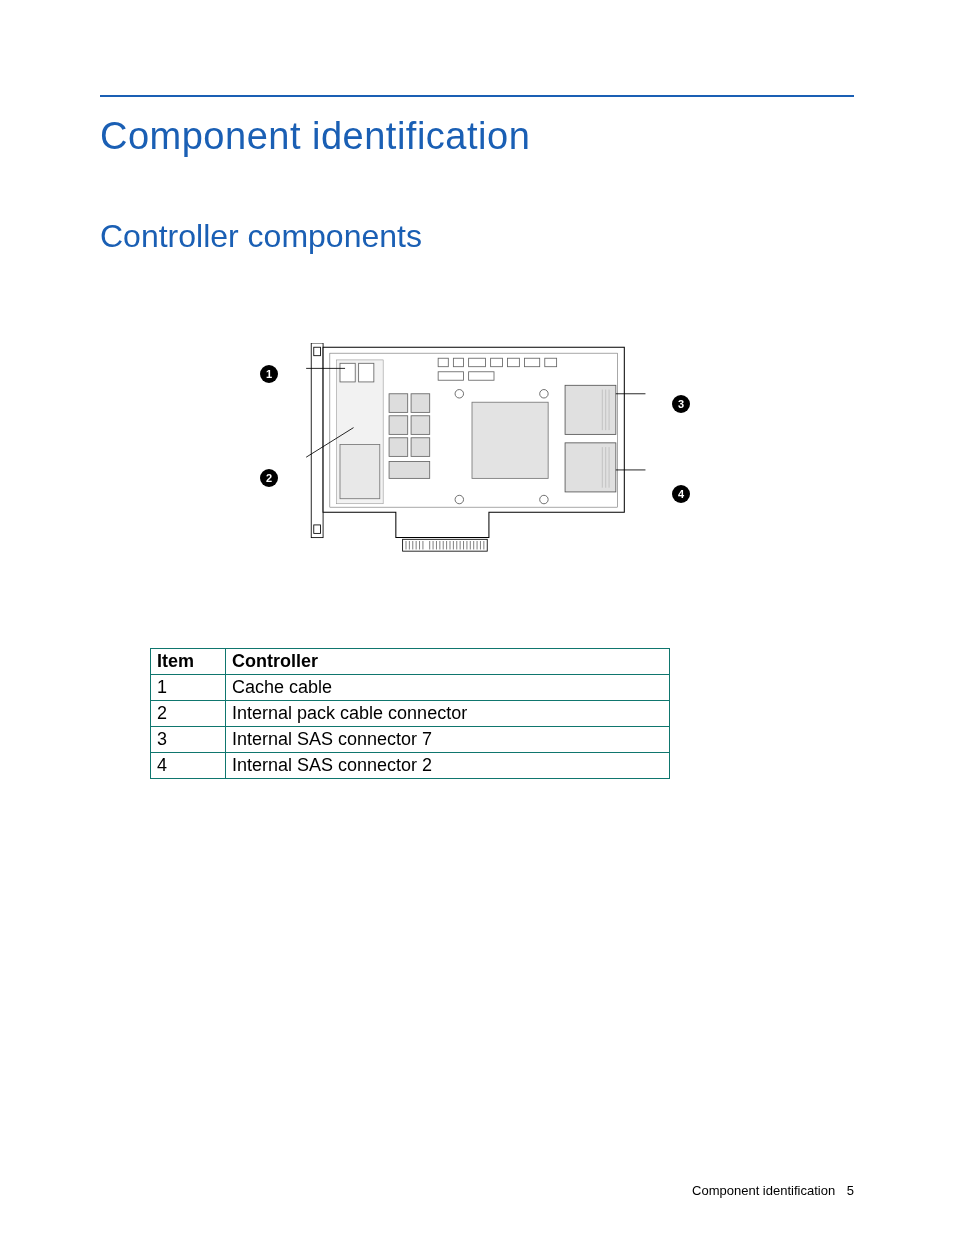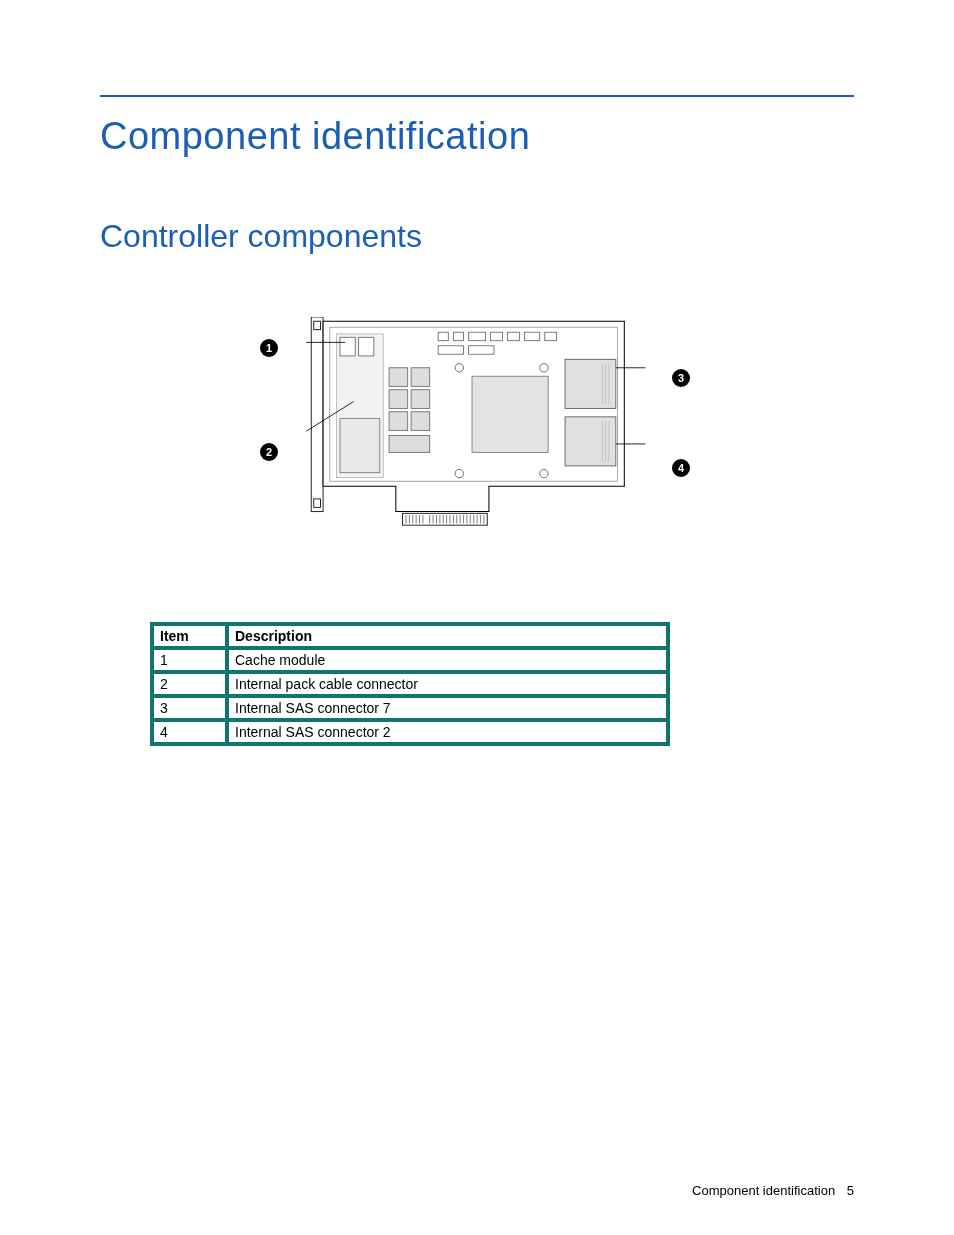--- a/index.html
+++ b/index.html
@@ -1,27 +1,27 @@
 <!DOCTYPE html>
 <html><head>
 <meta charset="utf-8">
 <style>
   * { box-sizing: border-box; margin: 0; padding: 0; }
   html, body { width: 954px; height: 1235px; background: #fff; font-family: Arial, Helvetica, sans-serif; color: #000; }
   .page { position: relative; width: 954px; height: 1235px; padding: 95px 100px 60px 100px; }
   .rule { border-top: 2px solid #1a5fb4; margin-bottom: 18px; }
   .h1 { color: #1a5fb4; font-size: 38px; font-weight: 300; letter-spacing: 0.5px; margin-bottom: 60px; }
-  .h2 { color: #1a5fb4; font-size: 32px; font-weight: 300; margin-bottom: 52px; }
+  .h2 { color: #1a5fb4; font-size: 32px; font-weight: 300; margin-bottom: 78px; }
   .diagram-wrap { width: 100%; display: flex; justify-content: center; margin-bottom: 55px; }
   .diagram { position: relative; width: 450px; height: 260px; }
   .board { position: absolute; left: 30px; top: 10px; width: 380px; height: 220px; }
   .callout { position: absolute; width: 18px; height: 18px; border-radius: 50%; background: #000; color: #fff; font-size: 11px; line-height: 18px; text-align: center; font-weight: bold; }
   .table-wrap { margin-left: 50px; }
   table { border-collapse: collapse; width: 520px; }
-  th, td { border: 4px solid #0f766e; padding: 2px 6px; font-size: 14px; text-align: left; vertical-align: top; }
+  th, td { border: 1px solid #0f766e; padding: 2px 6px; font-size: 18px; text-align: left; vertical-align: top; }
   th { font-weight: bold; }
   .col-item { width: 75px; }
   .footer { position: absolute; bottom: 37px; right: 100px; font-size: 13px; }
   .footer .pg { margin-left: 8px; }
 </style>
 </head>
 <body>
 
 <div class="page">
   <div class="rule"></div>
@@ -122,27 +122,27 @@
       <div class="callout" style="left:420px; top:62px;">3</div>
       <div class="callout" style="left:420px; top:152px;">4</div>
     </div>
   </div>
 
   <div class="table-wrap">
     <table>
       <thead>
         <tr>
           <th class="col-item">Item</th>
-          <th>Description</th>
+          <th>Controller</th>
         </tr>
       </thead>
       <tbody>
         <tr>
           <td>1</td>
-          <td>Cache module</td>
+          <td>Cache cable</td>
         </tr>
         <tr>
           <td>2</td>
           <td>Internal pack cable connector</td>
         </tr>
         <tr>
           <td>3</td>
           <td>Internal SAS connector 7</td>
         </tr>
         <tr>

